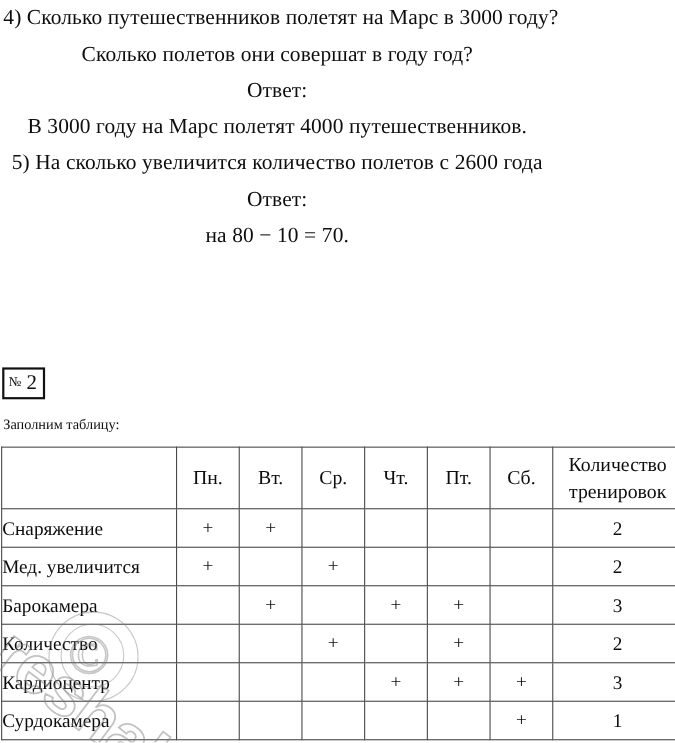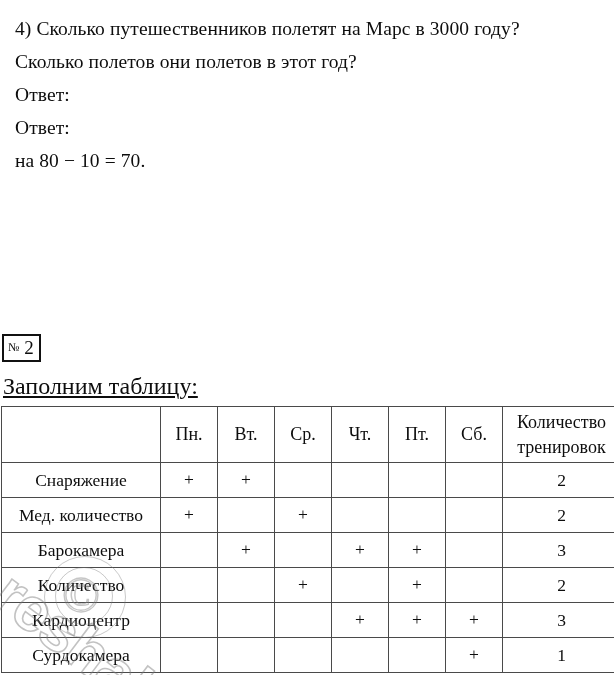--- a/index.html
+++ b/index.html
@@ -22,21 +22,22 @@
     width: 614px;
     height: 675px;
   }
 
   
   .text-block {
     position: absolute;
     left: 0;
     top: 0;
     width: 501px;
-    padding: 12px;
+    padding: 0;
+    text-align: center;
   }
   .line {
     font-size: 19.5px;
     line-height: 33px;
     height: 33px;
     padding-left: 3px;
     white-space: pre;
     letter-spacing: 0.1px;
   }
 
@@ -59,24 +60,23 @@
   .task-badge .nosym {
     font-size: 12px;
     vertical-align: 3px;
     letter-spacing: 0;
   }
 
   .fill-caption {
     position: absolute;
     left: 3px;
     top: 371px;
-    font-size: 24px;
+    font-size: 13px;
     line-height: 30px;
     white-space: pre;
-    text-decoration: underline;
   }
 
   
   table.sched {
     position: absolute;
     left: 1px;
     top: 406px;
     width: 611px;
     border-collapse: collapse;
     table-layout: fixed;
@@ -102,21 +102,21 @@
 
   th.col-cnt .cnt-l1,
   th.col-cnt .cnt-l2 {
     display: block;
     line-height: 25px;
     font-size: 18px;
   }
 
   table.sched tbody tr { height: 35px; }
   td.rowname {
-    text-align: center;
+    text-align: left;
     padding-left: 8px;
     font-size: 18px;
     vertical-align: middle;
   }
   td.mark {
     text-align: center;
     vertical-align: middle;
     font-size: 21px;
     line-height: 1;
   }
@@ -180,22 +180,24 @@
     -webkit-text-stroke: 1.4px rgba(120,120,120,0.42);
   }
 </style>
 </head>
 <body>
 
 <div id="page">
 
   <div class="text-block">
     <div class="line">4) Сколько путешественников полетят на Марс в 3000 году?</div>
-    <div class="line">Сколько полетов они полетов в этот год?</div>
+    <div class="line">Сколько полетов они совершат в году год?</div>
     <div class="line">Ответ:</div>
+    <div class="line">В 3000 году на Марс полетят 4000 путешественников.</div>
+    <div class="line">5) На сколько увеличится количество полетов с 2600 года</div>
     <div class="line">Ответ:</div>
     <div class="line">на 80 − 10 = 70.</div>
   </div>
 
   <div class="task-badge-row">
     <span class="task-badge"><span class="nosym">№</span> <span>2</span></span>
   </div>
 
   <div class="fill-caption">Заполним таблицу:</div>
 
@@ -222,21 +224,21 @@
         <td class="mark">+</td>
         <td class="mark">+</td>
         <td class="mark"></td>
         <td class="mark"></td>
         <td class="mark"></td>
         <td class="mark"></td>
         <td class="total">2</td>
       </tr>
 
       <tr>
-        <td class="rowname">Мед. количество</td>
+        <td class="rowname">Мед. увеличится</td>
         <td class="mark">+</td>
         <td class="mark"></td>
         <td class="mark">+</td>
         <td class="mark"></td>
         <td class="mark"></td>
         <td class="mark"></td>
         <td class="total">2</td>
       </tr>
 
       <tr>

